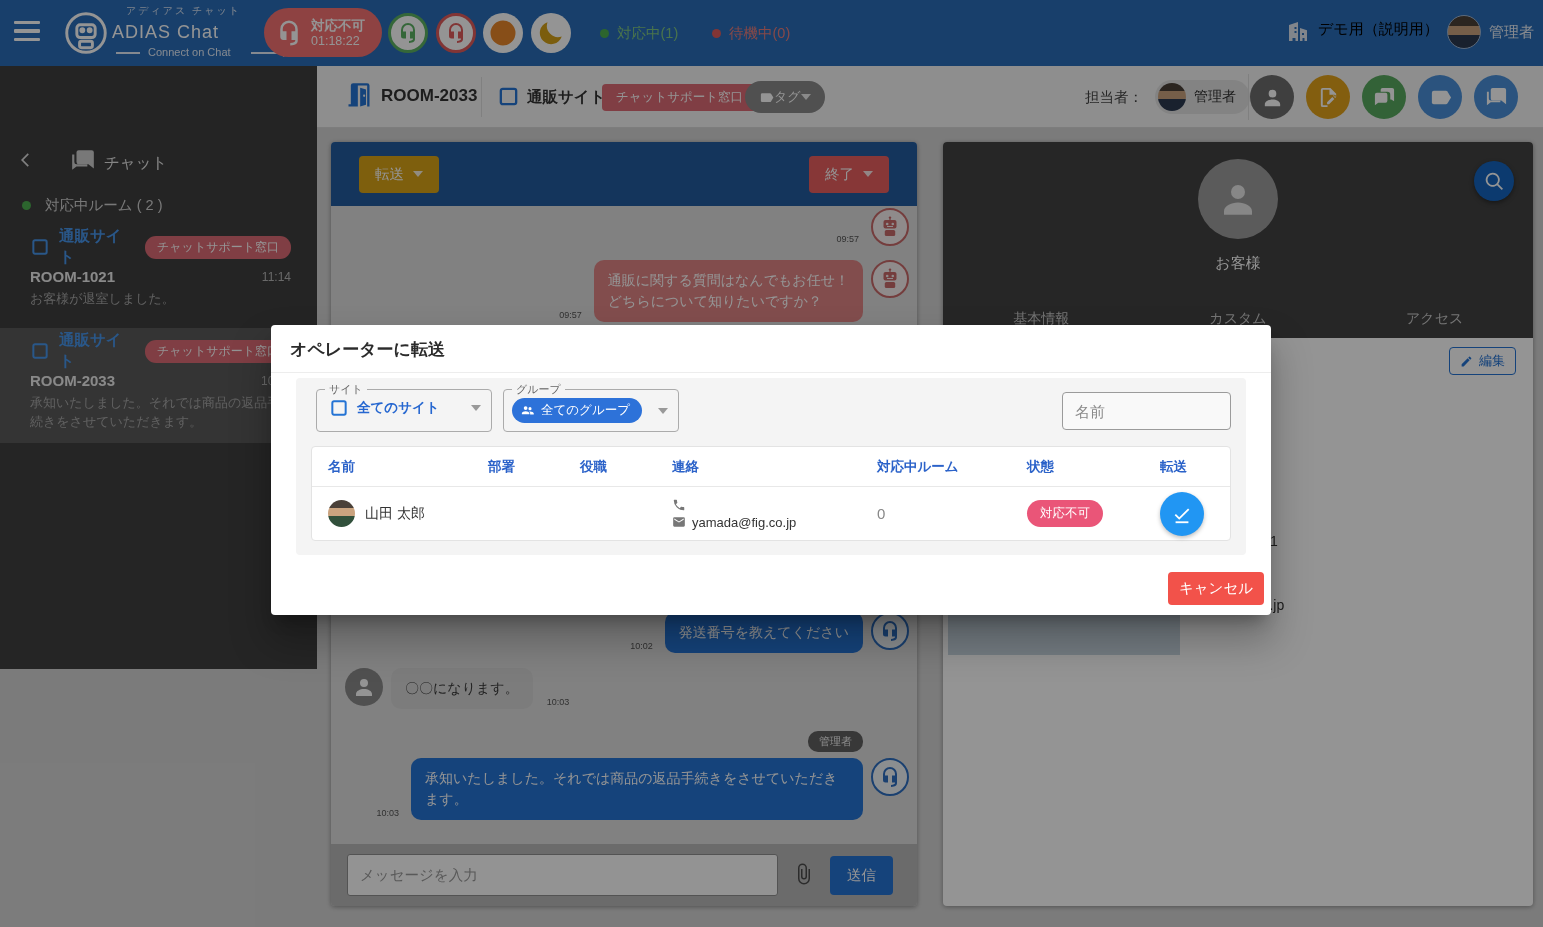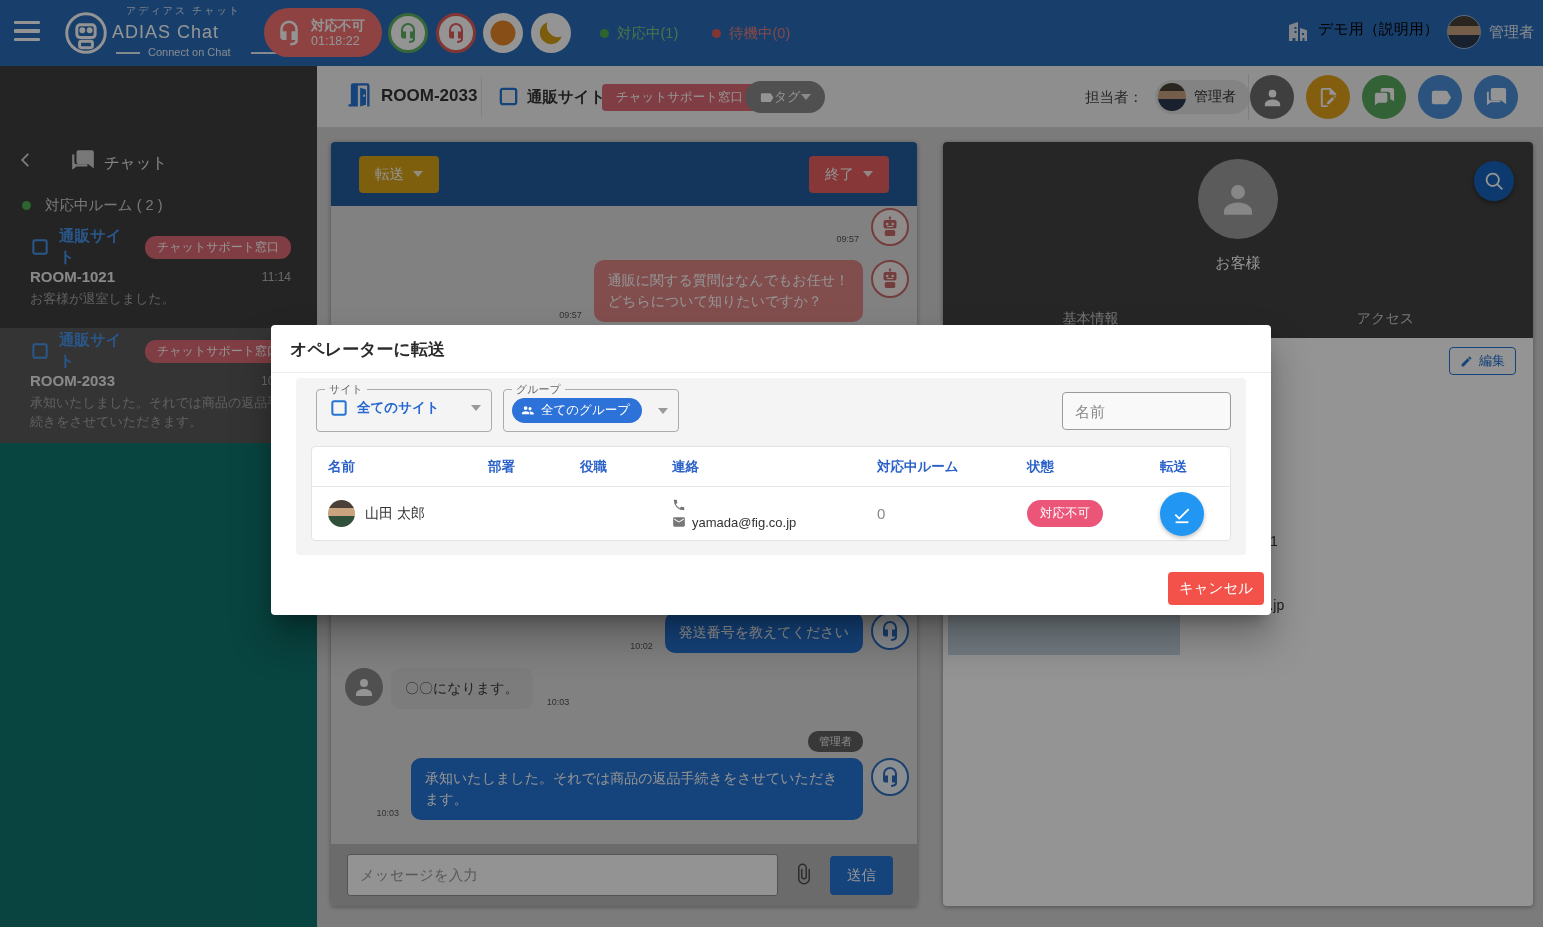--- a/index.html
+++ b/index.html
@@ -33,21 +33,21 @@
   .counter .dot { display:inline-block; width:9px; height:9px; border-radius:50%; margin-right:8px; }
   .cnt-busy { left:600px; color:#7fc783; } .cnt-busy .dot { background:#4caf50; }
   .cnt-wait { left:712px; color:#e57d7d; } .cnt-wait .dot { background:#e05c5c; }
   .tenant { position:absolute; left:1286px; top:20px; display:flex; align-items:flex-start; gap:8px; color:#000000; font-size:15px; cursor:pointer; }
   .tenant svg { width:24px; height:24px; color:#dfe6f0; }
   .tb-user { position:absolute; left:1447px; top:15px; display:flex; align-items:center; gap:8px; cursor:pointer; }
   .tb-user .ph { width:34px; height:34px; border-radius:50%; background:linear-gradient(180deg,#4a4038 0%,#4a4038 30%,#caa37f 30%,#caa37f 58%,#2b3950 58%); border:1px solid #9fb6d2; }
   .tb-user .nm { color:#e8edf5; font-size:15px; }
 
   
-  .sidebar { position:absolute; left:0; top:66px; width:317px; height:861px; background:#0f766e; z-index:2; }
+  .sidebar { position:absolute; left:0; top:66px; width:317px; height:603px; background:#404040; z-index:2; }
   .sb-top { position:absolute; left:0; top:0; width:317px; height:311px; background:#3f3f3f; }
   .sb-back { position:absolute; left:16px; top:84px; width:20px; height:20px; color:#ddd; cursor:pointer; }
   .sb-chat-ic { position:absolute; left:70px; top:82px; width:26px; height:26px; color:#cfcfcf; }
   .sb-title { position:absolute; left:104px; top:87px; font-size:15.5px; color:#e6e6e6; }
   .sb-sec { position:absolute; left:22px; top:130px; display:flex; align-items:center; gap:14px; }
   .sb-sec .dot { width:9px; height:9px; border-radius:50%; background:#4caf50; }
   .sb-sec .lbl { font-size:14.5px; color:#cfcfcf; }
   .room { position:absolute; left:0; width:317px; padding:10px 26px 10px 30px; cursor:pointer; }
   .room-1 { top:158px; height:100px; }
   .room-2 { top:262px; height:115px; background:#5a5a5a; }
@@ -427,20 +427,21 @@
           </svg>
         </span>
       <div class="cc-name">お客様</div>
       <span class="cc-fab">
           <svg viewBox="0 0 24 24" fill="currentColor">
             <path d="M10 2a8 8 0 1 0 4.9 14.3l5.4 5.4 1.4-1.4-5.4-5.4A8 8 0 0 0 10 2zm0 2a6 6 0 1 1 0 12 6 6 0 0 1 0-12z"></path>
           </svg>
         </span>
       <div class="cc-tabs">
         <span class="cc-tab">基本情報</span>
+        <span class="cc-tab">カスタム</span>
         <span class="cc-tab">アクセス</span>
       </div>
     </div>
     <div class="cc-editrow">
       <button class="edit-btn">
         <svg viewBox="0 0 24 24" fill="currentColor">
             <path d="M3 17.3V21h3.7L17.8 9.9l-3.7-3.7L3 17.3zM20.7 7a1 1 0 0 0 0-1.4l-2.3-2.3a1 1 0 0 0-1.4 0l-1.8 1.8 3.7 3.7L20.7 7z"></path>
           </svg>
         <span>編集</span>
       </button>

